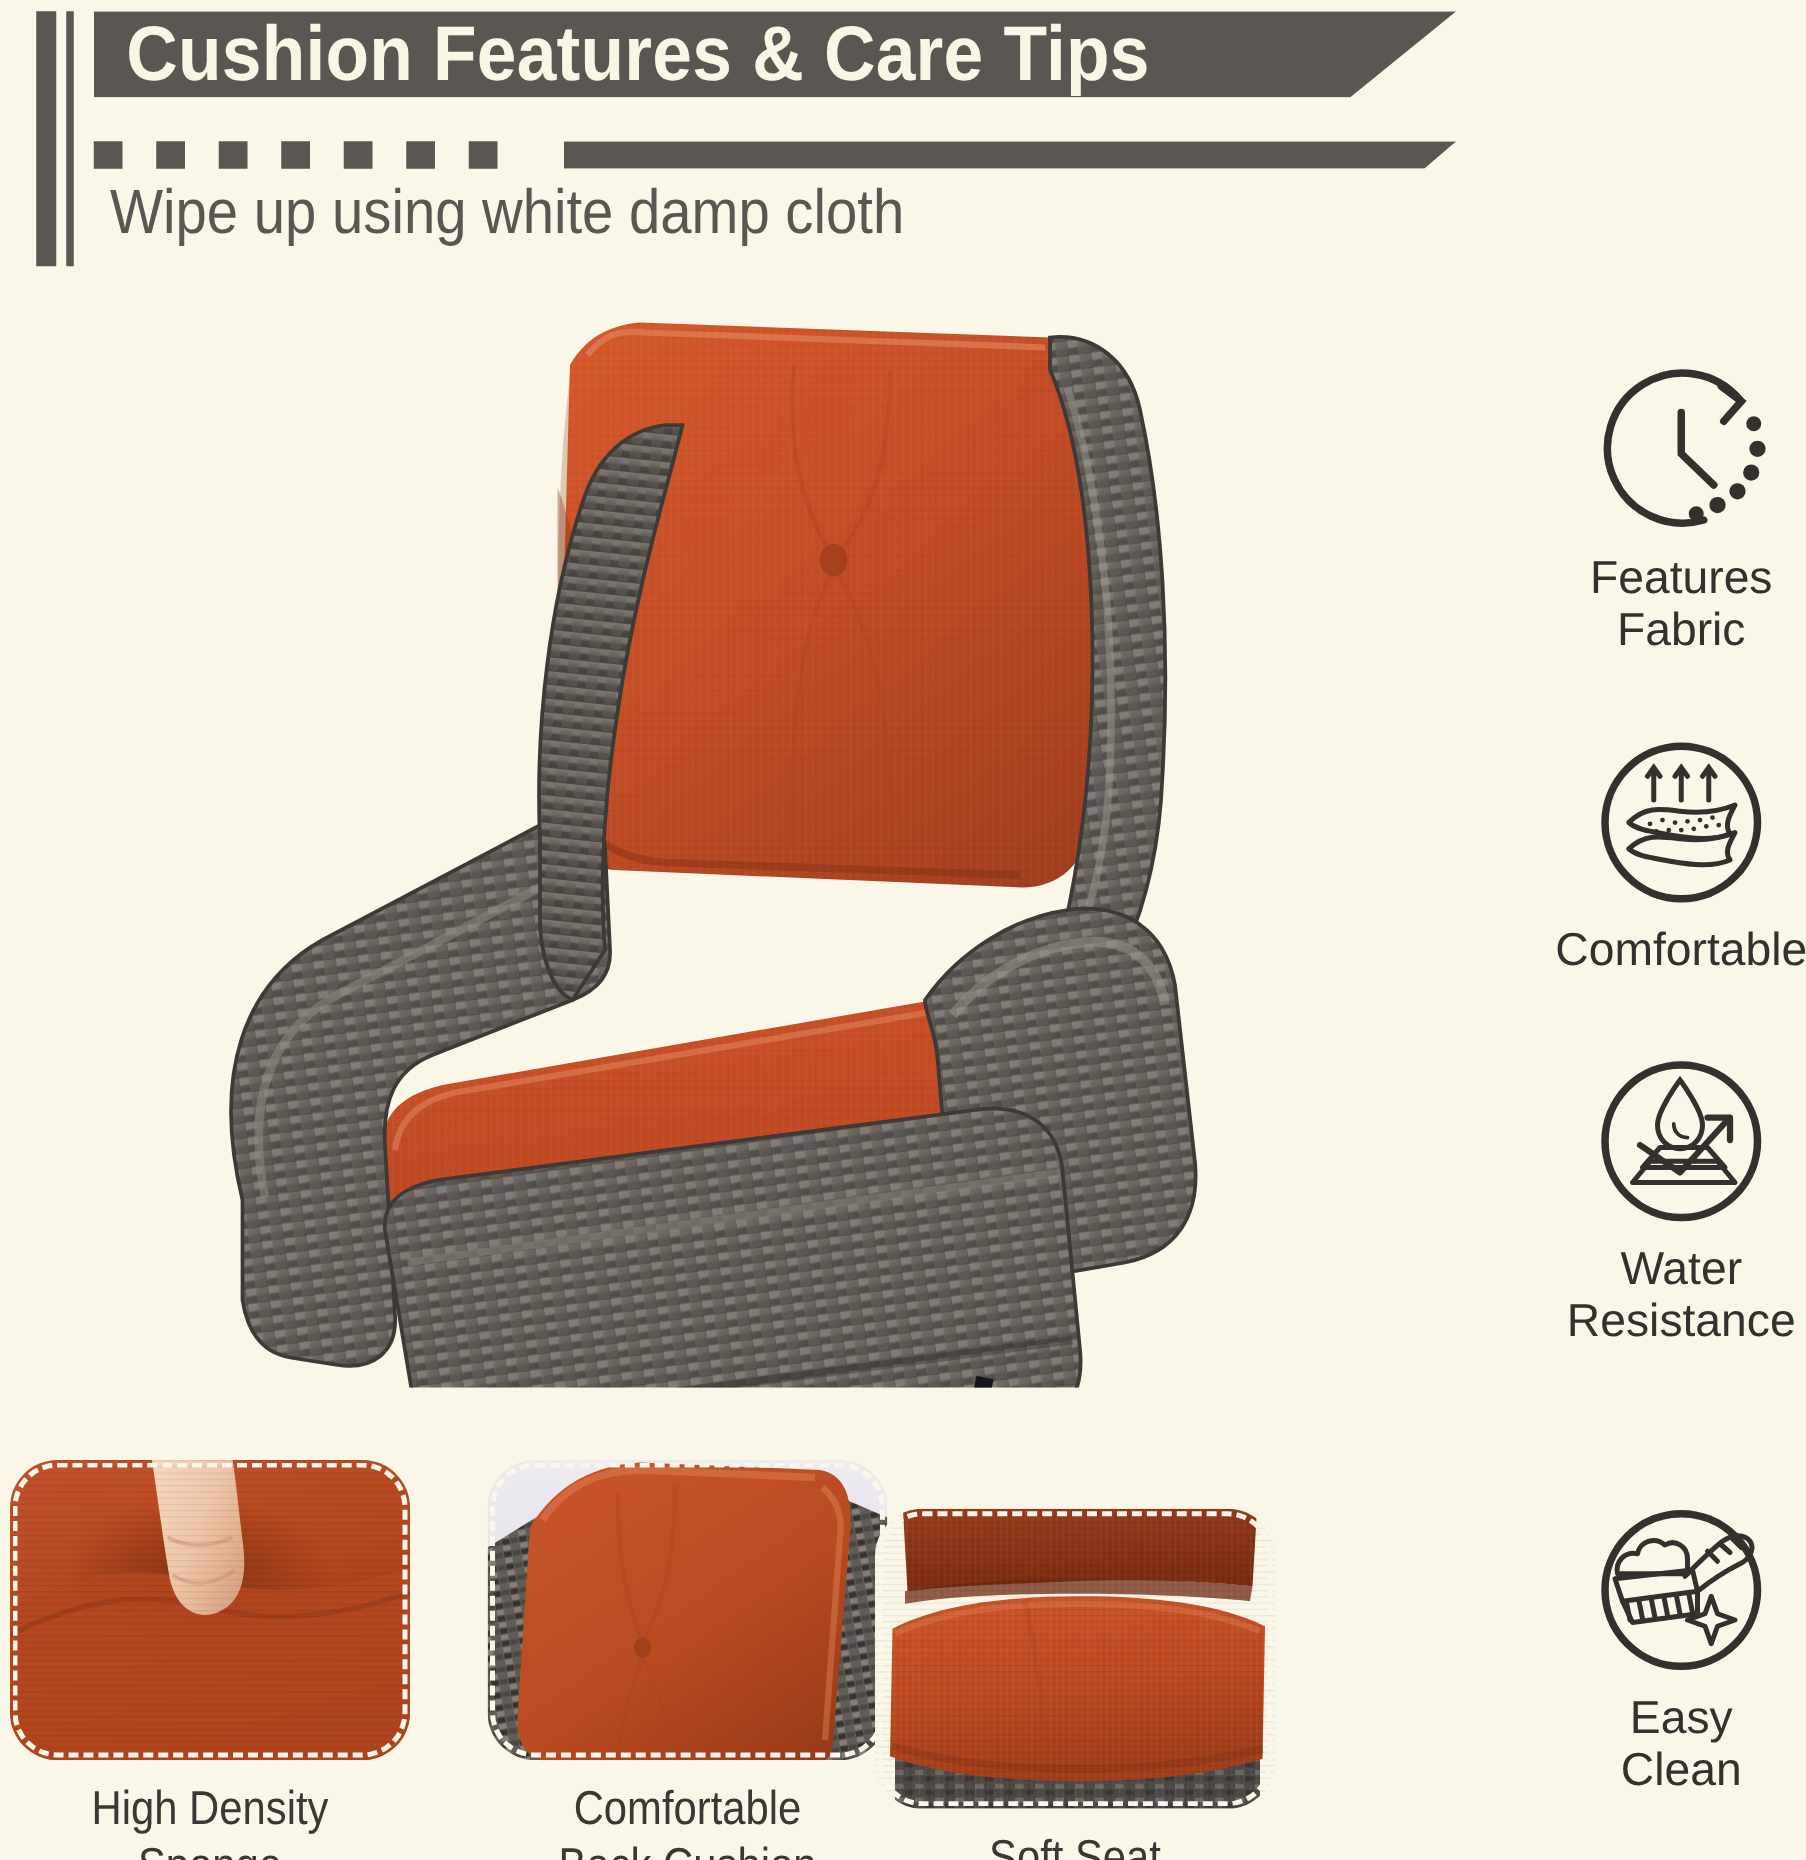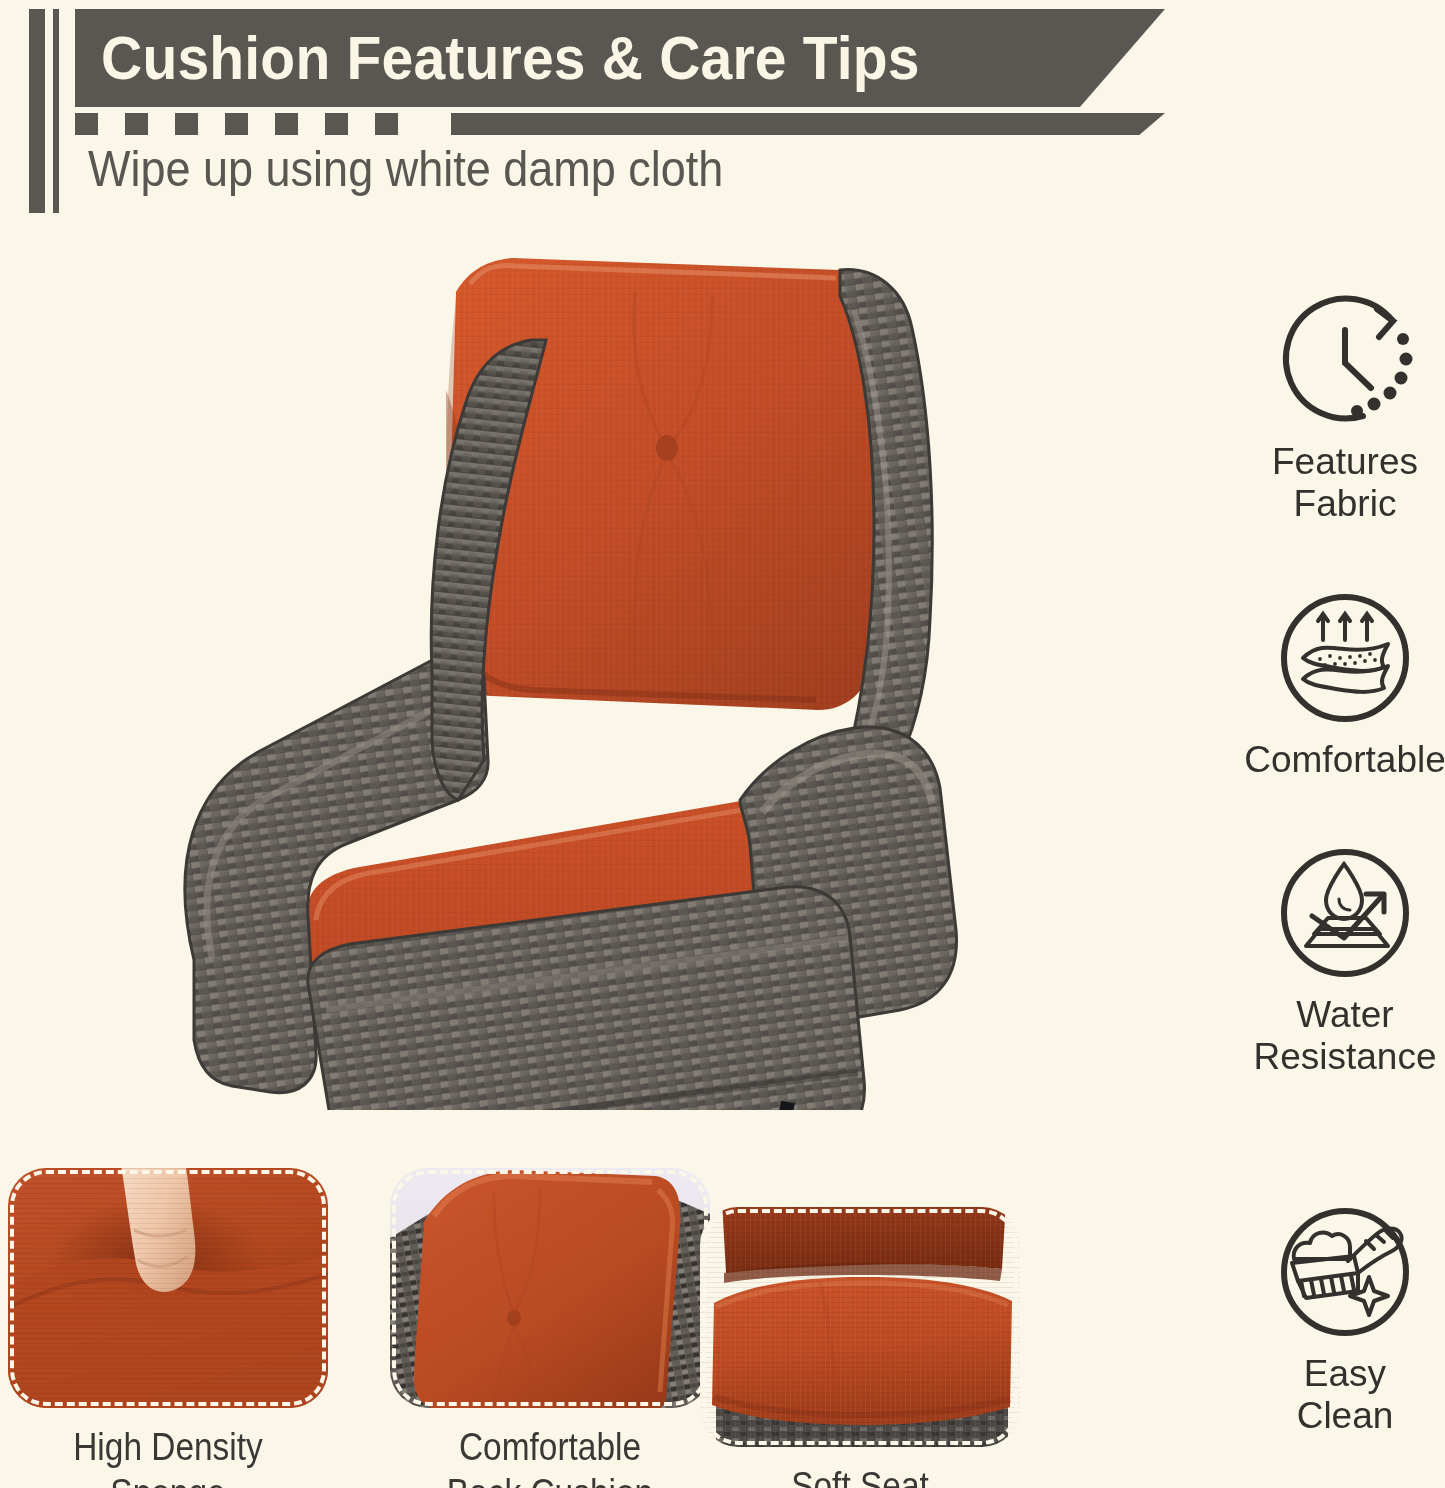--- a/index.html
+++ b/index.html
@@ -10,21 +10,21 @@
     overflow:hidden;
     position:relative;
   }
   .stage{position:absolute;left:0;top:0;width:1445px;height:1488px;}
 
   
   .hdr-bar-thick{position:absolute;left:29px;top:9px;width:16px;height:204px;background:#5A5753;}
   .hdr-bar-thin{position:absolute;left:53px;top:9px;width:6px;height:204px;background:#5A5753;}
 
   .banner{
-    position:absolute;left:75px;top:9px;width:1090px;height:98px;
+    position:absolute;left:75px;top:9px;width:1090px;height:69px;
     background:#5A5753;
     clip-path:polygon(0 0, 100% 0, 92.2% 100%, 0 100%);
     display:flex;align-items:center;
   }
   .banner-title{
     color:#FAF6E6;
     font-size:62px;
     line-height:62px;
     font-weight:700;
     letter-spacing:0.2px;

